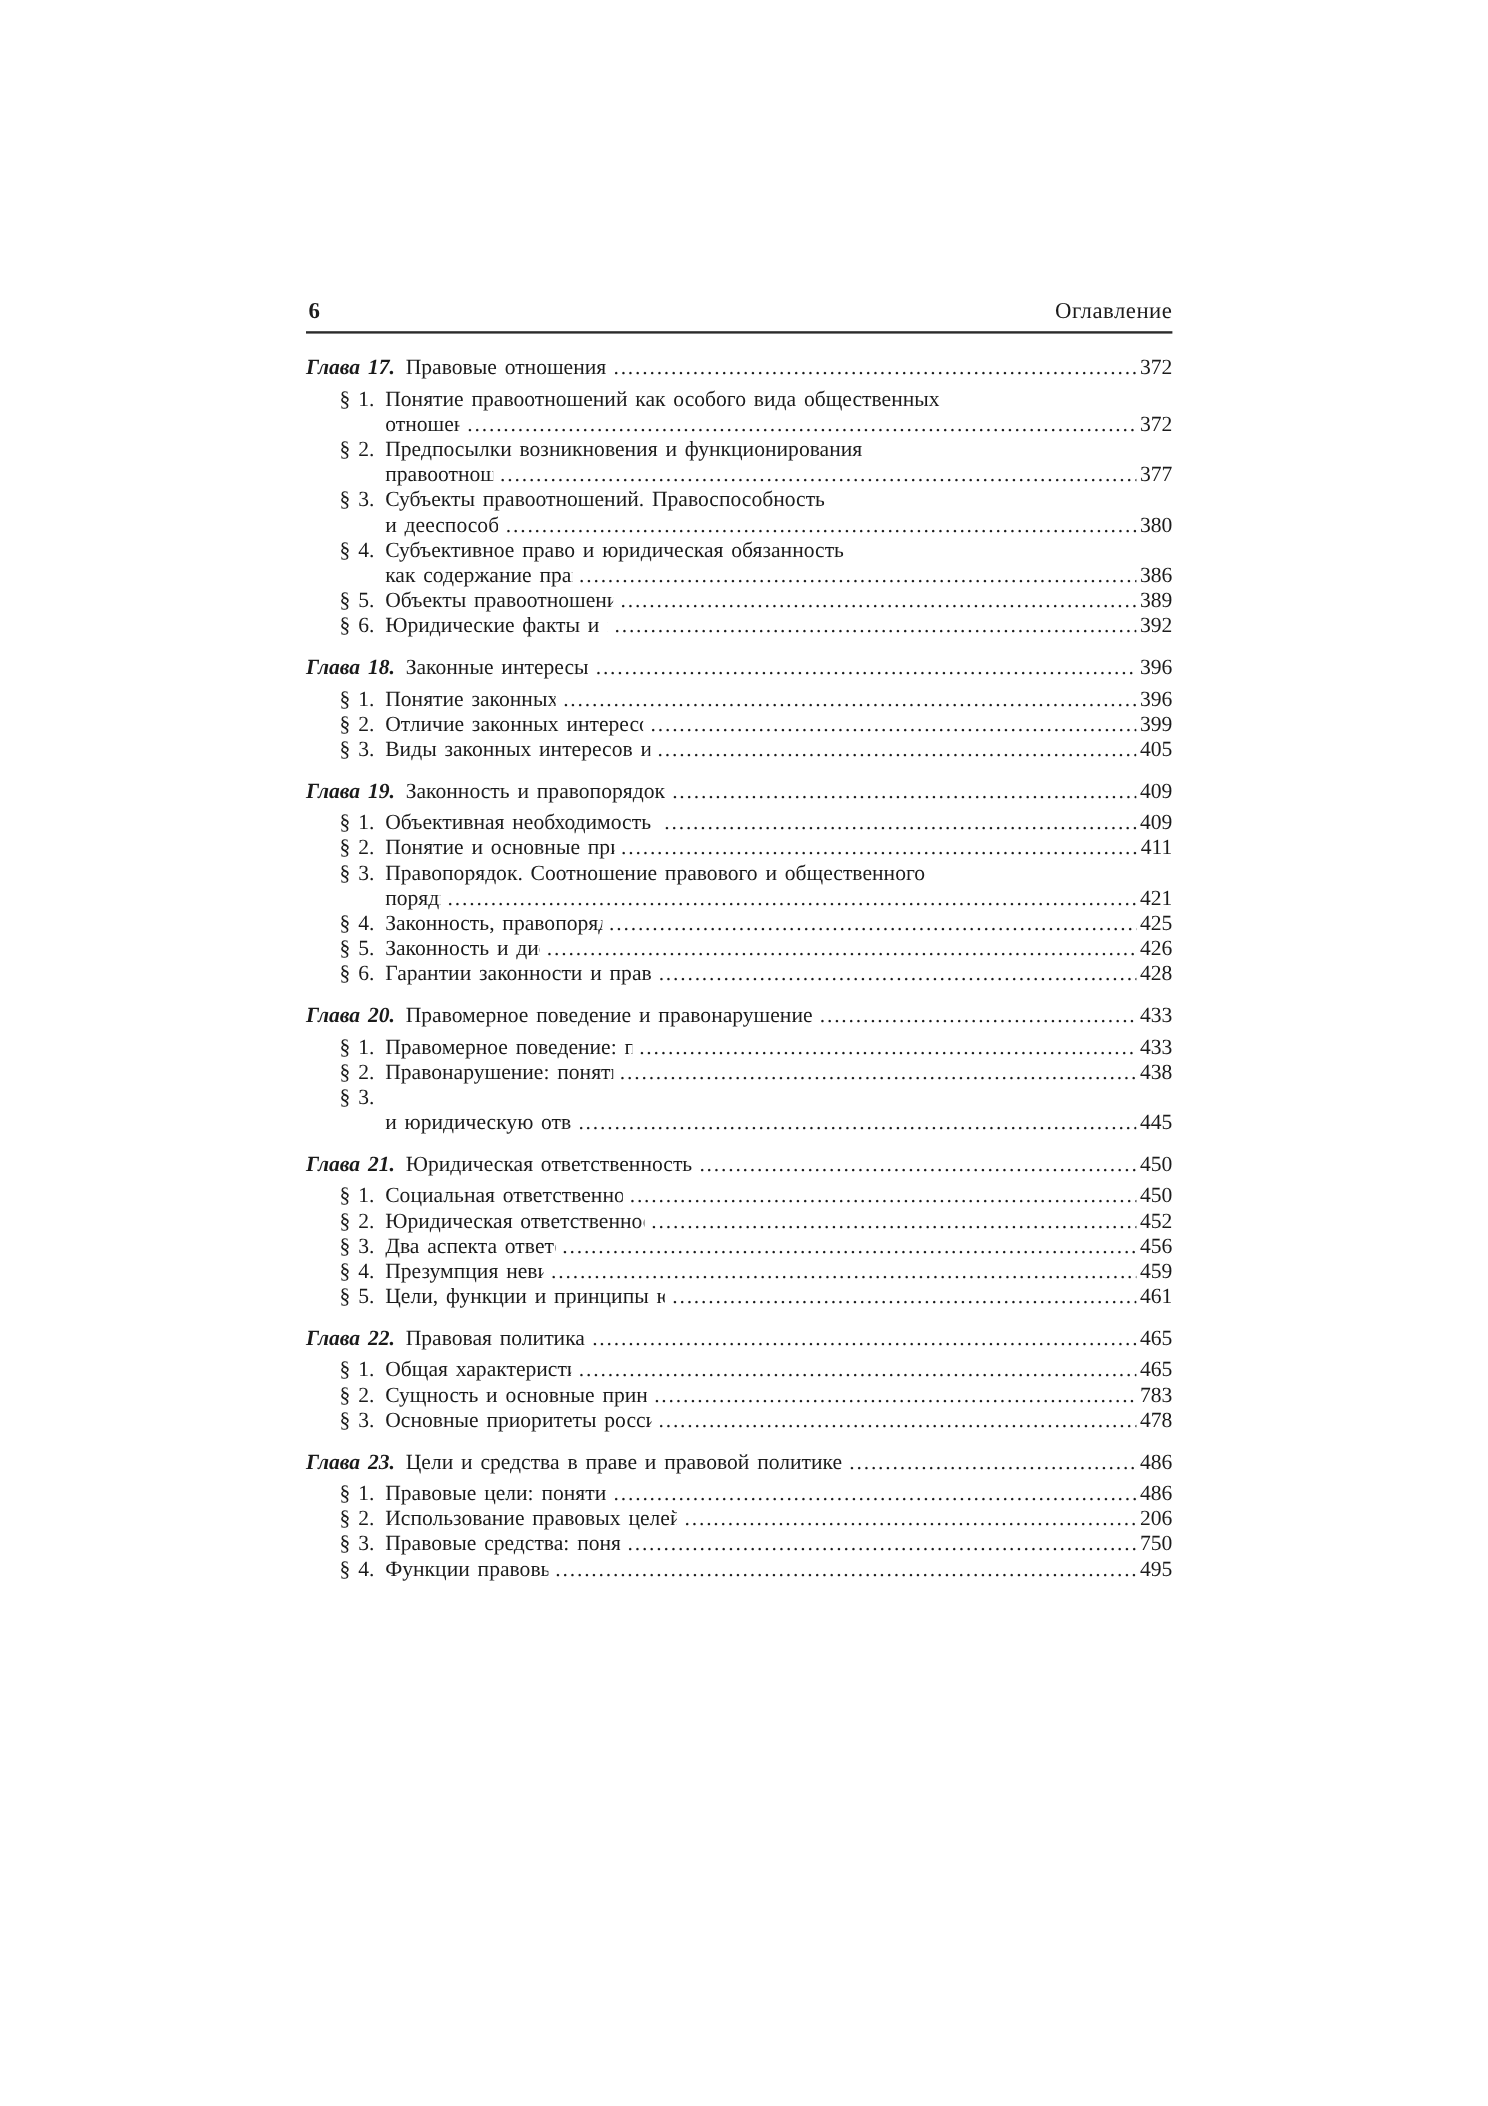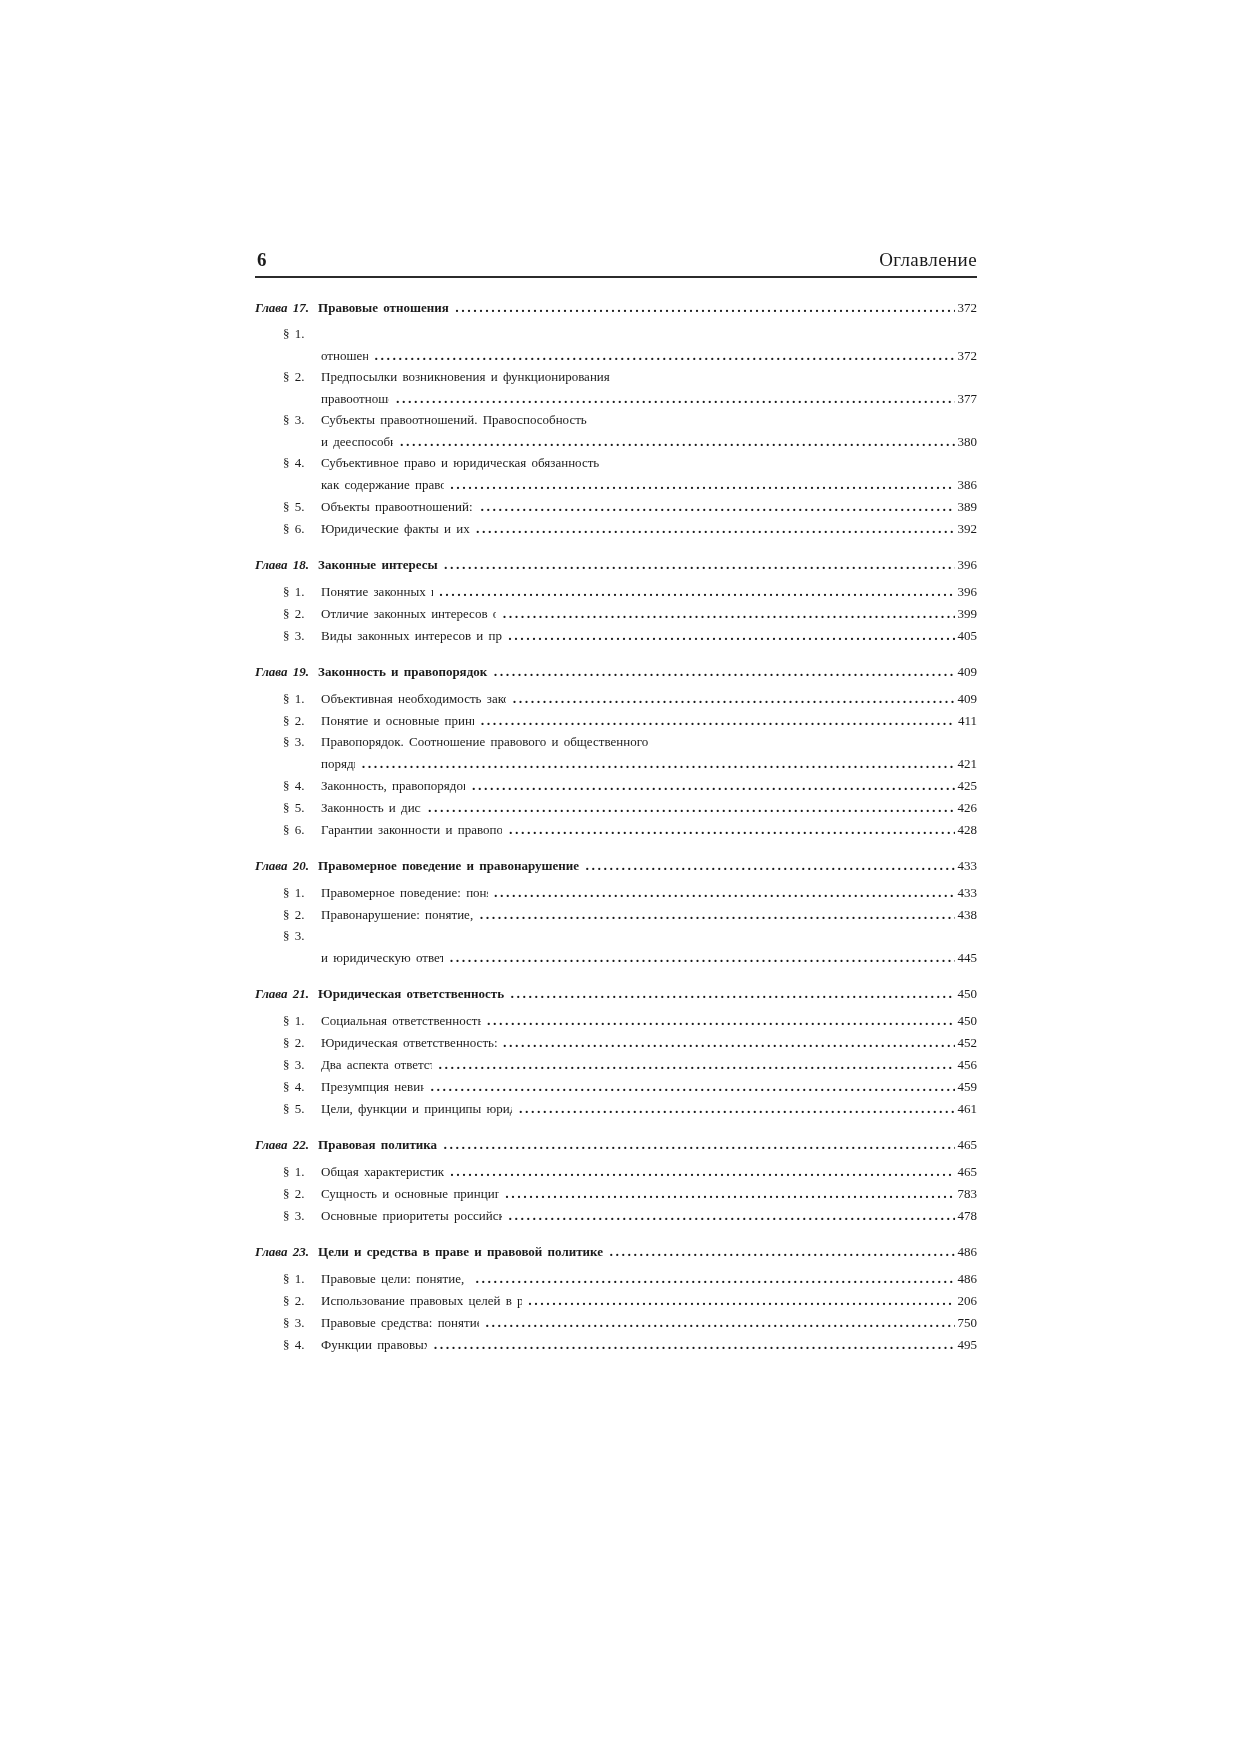--- a/index.html
+++ b/index.html
@@ -32,29 +32,29 @@
     letter-spacing: 0.4px;
   }
   .head-rule {
     border: 0;
     border-top: 2px solid #2b2b2b;
     margin: 2px 0 0 0;
   }
   .toc { margin-top: 18px; }
   .toc-row {
     display: flex;
-    align-items: flex-end;
-    font-size: 13px;
+    align-items: flex-start;
+    font-size: 18px;
     line-height: 21px;
     word-spacing: 2px;
     white-space: nowrap;
   }
   .chapter-row { margin-top: 14px; margin-bottom: 5px; }
   .ch-label { font-weight: bold; font-style: italic; margin-right: 9px; flex: 0 0 auto; }
-  .ch-title { font-weight: bold; flex: 0 0 auto; }
+  .ch-title { font-weight: normal; flex: 0 0 auto; }
   .sec-label { flex: 0 0 auto; margin-left: 28px; width: 38px; }
   .cont-row { padding-left: 66px; }
   .sec-text { flex: 0 1 auto; overflow: hidden; }
   .dots {
     flex: 1 1 auto;
     min-width: 10px;
     overflow: hidden;
     margin: 0 3px 0 6px;
   }
   .dots::after {
@@ -76,20 +76,21 @@
     <hr class="head-rule">
     <main class="toc">
         <div class="toc-row chapter-row">
           <span class="ch-label">Глава 17.</span>
           <span class="ch-title">Правовые отношения</span>
           <span class="dots"></span>
           <span class="pg">372</span>
         </div>
         <div class="toc-row sec-row">
           <span class="sec-label">§ 1.</span>
+          <span class="sec-text">Понятие правоотношений как особого вида общественных</span>
         </div>
         <div class="toc-row sec-row cont-row">
           <span class="sec-text">отношений</span>
           <span class="dots"></span>
           <span class="pg">372</span>
         </div>
         <div class="toc-row sec-row">
           <span class="sec-label">§ 2.</span>
           <span class="sec-text">Предпосылки возникновения и функционирования</span>
         </div>

